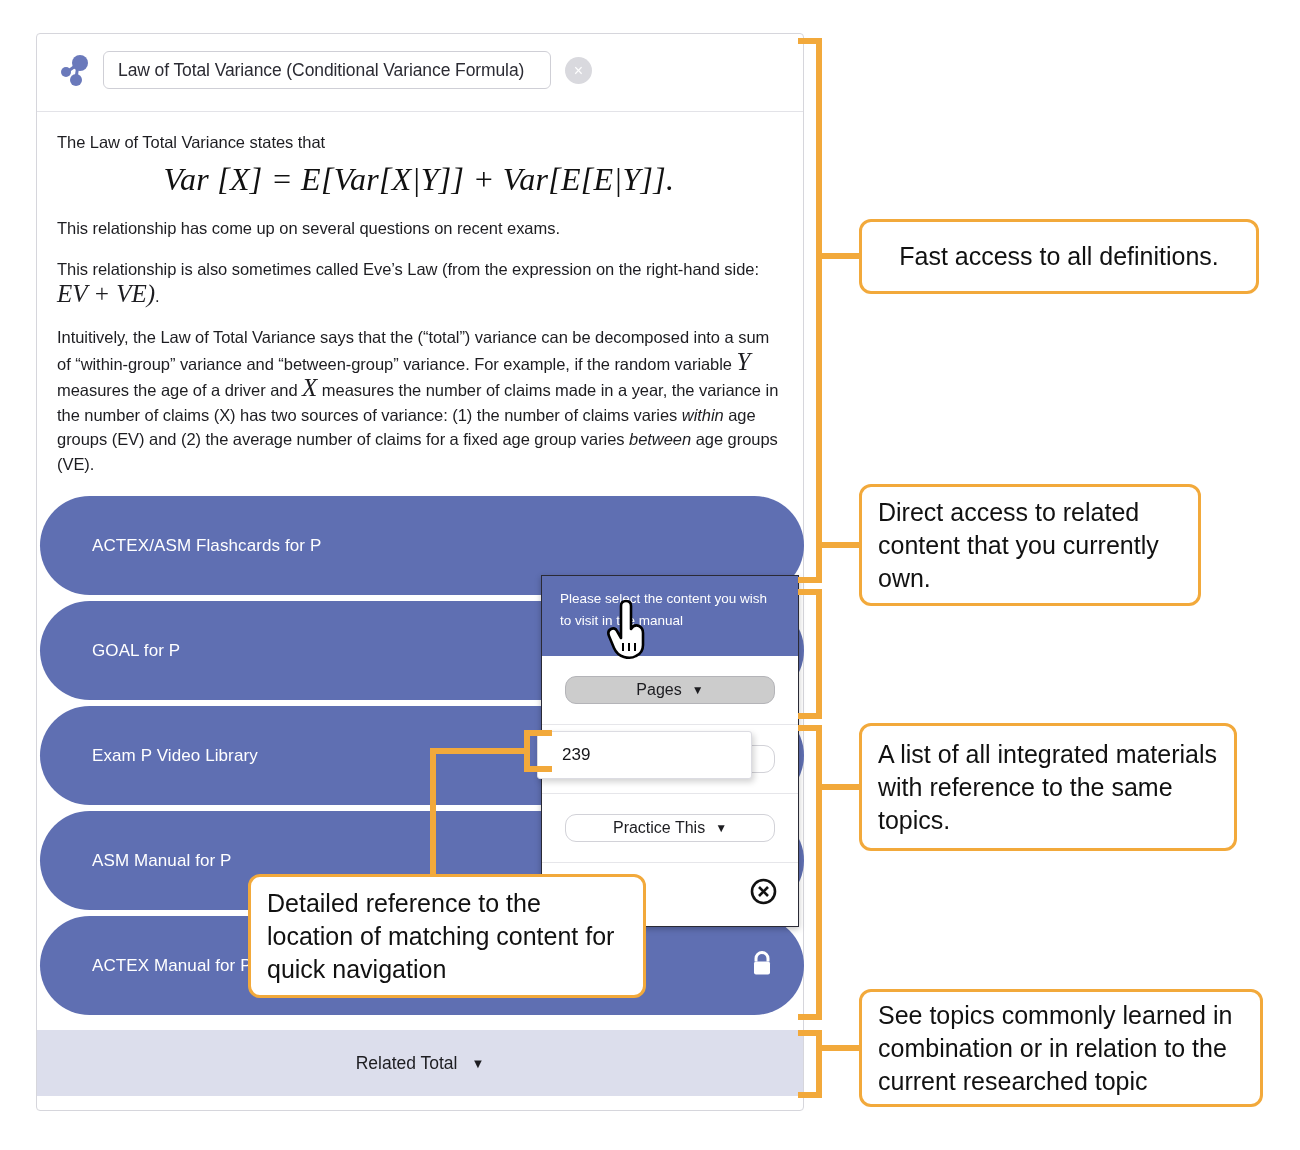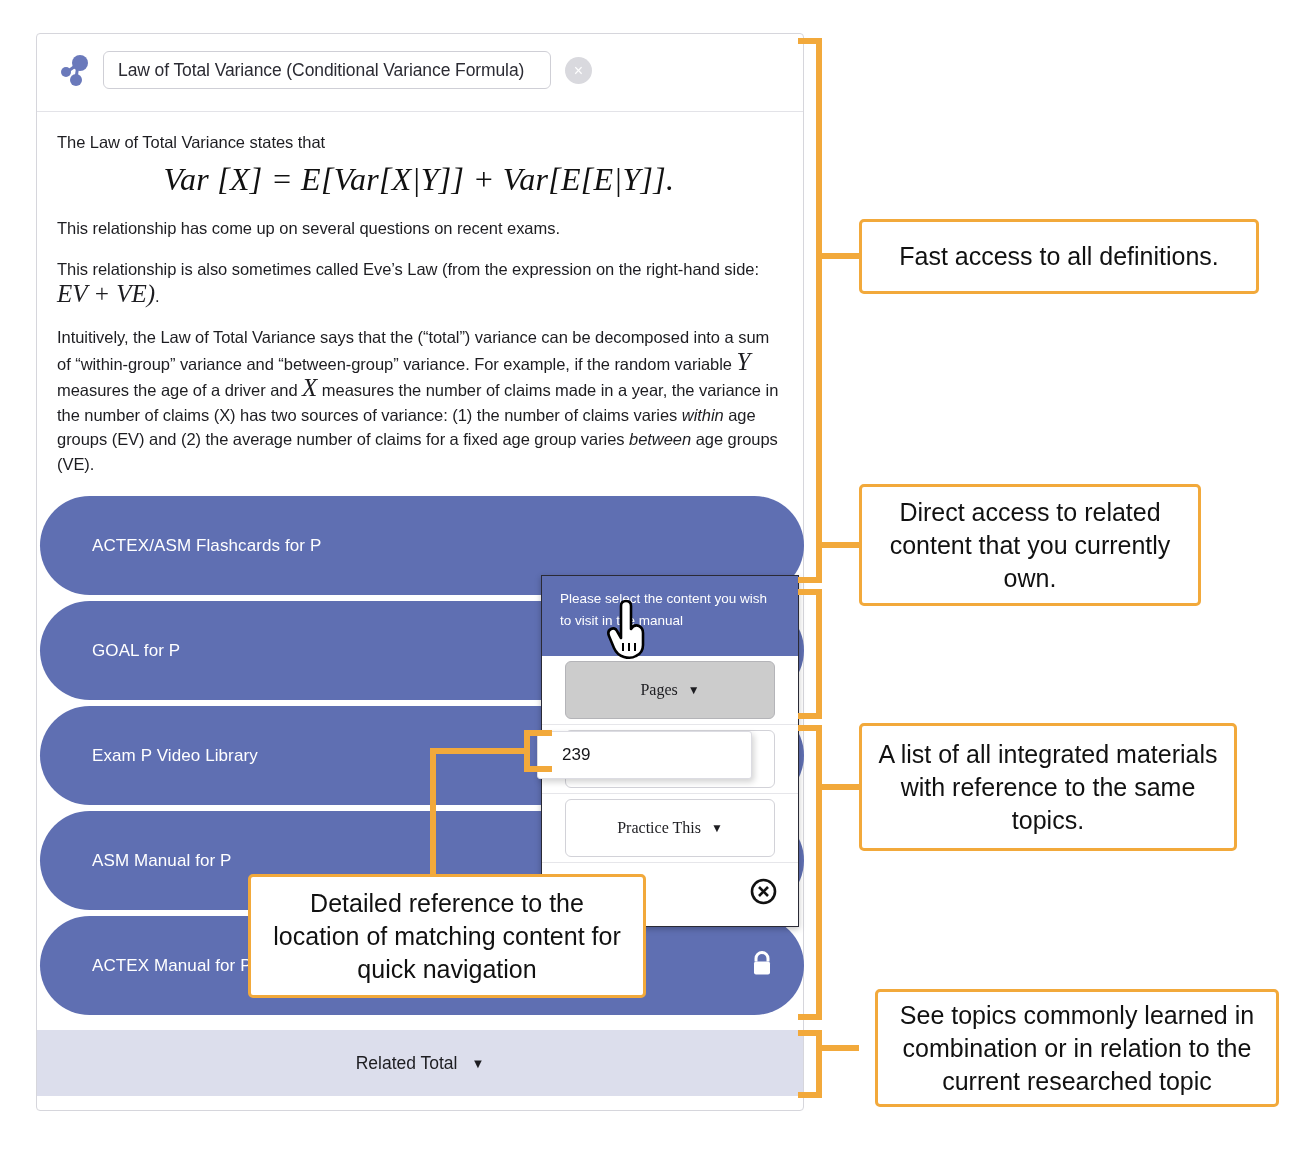--- a/index.html
+++ b/index.html
@@ -75,23 +75,23 @@
   .dialog-head{
     background:#5f6fb2;color:#ffffff;font-size:13.5px;line-height:22px;
     padding:12px 18px 14px 18px;box-sizing:border-box;height:80px;
   }
   .dialog-row{
     border-bottom:1px solid #e6e6ea;
     display:flex;align-items:center;justify-content:center;
     height:69px;box-sizing:border-box;
   }
   .dlg-select{
-    width:210px;height:58px;border-radius:6px;
+    width:210px;height:28px;border-radius:11px;
     display:flex;align-items:center;justify-content:center;
-    font-size:16px;color:#1d1d21;box-sizing:border-box;font-family:Liberation Serif, serif;
+    font-size:16px;color:#1d1d21;box-sizing:border-box;
   }
   .dlg-select.grey{background:#cccccc;border:1px solid #b4b4b8;}
   .dlg-select.white{background:#ffffff;border:1px solid #d2d2d8;}
   .dlg-select .caret{margin-left:10px;font-size:12px;}
   .dlg-footer{height:65px;position:relative;}
   .close-circle{
     position:absolute;right:21px;top:15px;width:27px;height:27px;
   }
   
   .dropdown-open{
@@ -99,28 +99,28 @@
     background:#ffffff;border:1px solid #dcdce2;border-radius:3px;
     box-shadow:2px 3px 6px rgba(0,0,0,.18);
     display:flex;align-items:center;padding-left:24px;box-sizing:border-box;
     font-size:17px;color:#16161a;
   }
   .hand-cursor{position:absolute;left:59px;top:22px;width:52px;height:62px;}
 
   
   .callout{
     position:absolute;background:#ffffff;border:3px solid #f2a93b;
-    border-radius:5px;box-sizing:border-box;
-    display:flex;align-items:center;justify-content:center;text-align:center;
+    border-radius:12px;box-sizing:border-box;
+    display:flex;align-items:center;justify-content:center;
     color:#111;font-size:25px;line-height:33px;padding:6px 16px;
   }
   .callout.c1{left:859px;top:219px;width:400px;height:75px;}
   .callout.c2{left:859px;top:484px;width:342px;height:122px;}
   .callout.c3{left:859px;top:723px;width:378px;height:128px;}
-  .callout.c4{left:859px;top:989px;width:404px;height:118px;margin-left:16px;}
+  .callout.c4{left:859px;top:989px;width:404px;height:118px;}
   .callout.c5{left:248px;top:874px;width:398px;height:124px;}
 
   
   .ln{position:absolute;background:#f2a93b;}
 </style>
 </head>
 <body>
 
 <div class="app-card">
 

